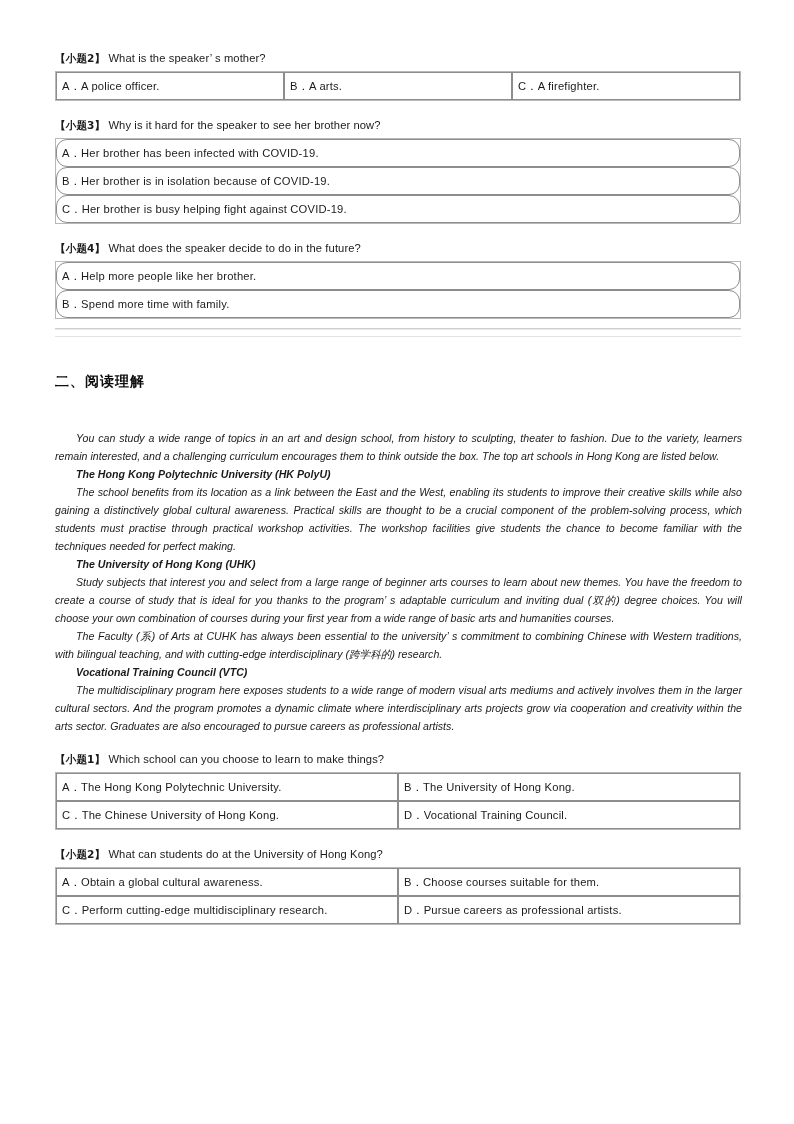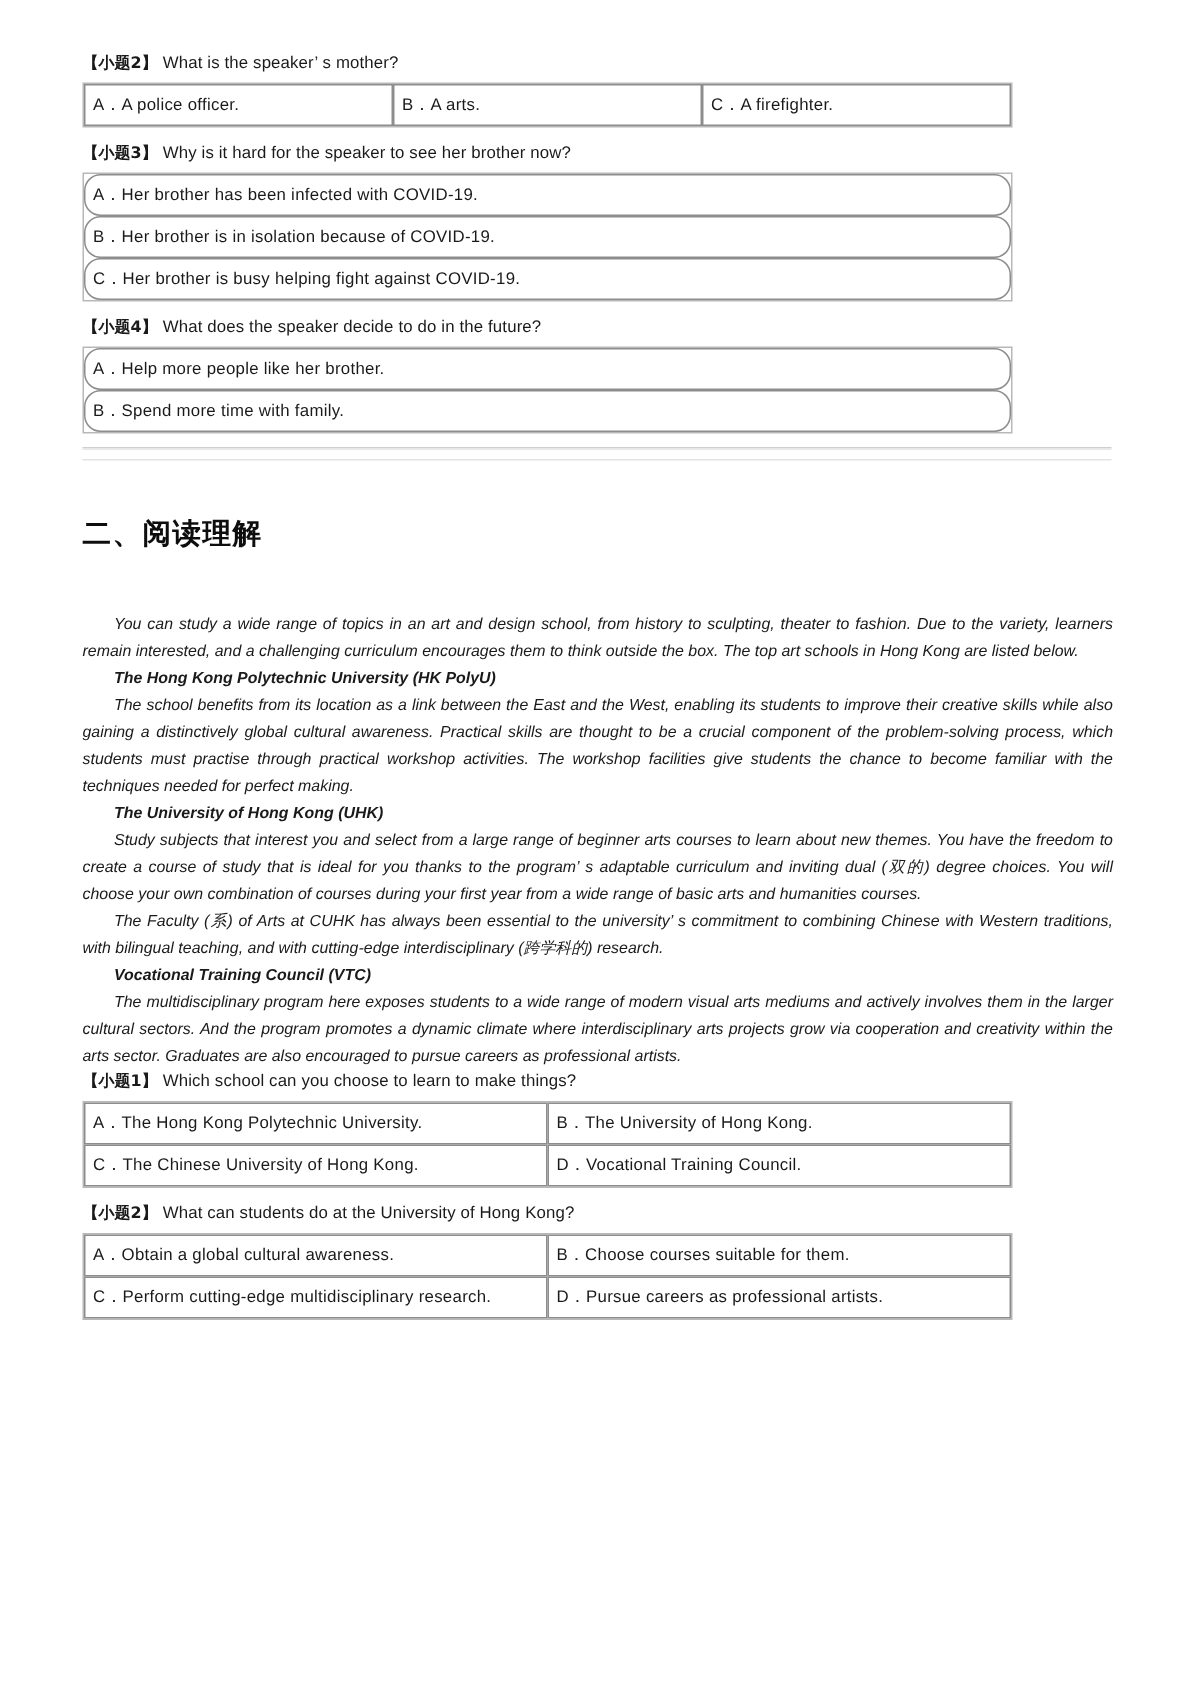--- a/index.html
+++ b/index.html
@@ -33,21 +33,21 @@
     white-space: nowrap;
   }
   .q-stem .marker {
     font-family: "DejaVu Sans", "Liberation Sans", sans-serif;
     font-weight: 700;
     font-size: 10.6px;
   }
 
   
   .opt-table {
-    width: 620px;
+    width: 686px;
     border-collapse: separate;
     border-spacing: 0;
     border: 1px solid #b8b8b8;
     background: #ffffff;
     margin: 0 0 9px 0;
     table-layout: fixed;
   }
   .opt-table.inner {
     
     box-shadow: 0 0 0 1px #ffffff inset;
@@ -65,21 +65,21 @@
   .opt-table.cols3 td { width: 33.33%; }
   .opt-table.cols2 td { width: 50%; }
   .opt-table.cols1 td { width: 100%; border-radius: 11px; }
   .opt-label {
     letter-spacing: 0.2px;
   }
 
   
   .section-head {
     font-family: "DejaVu Sans", "Liberation Sans", sans-serif;
-    font-size: 19px;
+    font-size: 14px;
     font-weight: 700;
     letter-spacing: 1px;
     margin: 36px 0 0 0;
     color: #0d0d0d;
   }
 
   
   .passage {
     margin-top: 38px;
   }
@@ -109,21 +109,21 @@
     margin: 7px 0 0 0;
     width: 686px;
   }
   .rule-thin {
     height: 0;
     border-top: 1px solid #e3e3e3;
     margin: 6px 0 0 0;
     width: 686px;
   }
 
-  .qblock { margin-top: 0; }
+  .qblock { margin-top: 16px; }
 </style>
 </head>
 <body>
 
 <div class="page">
 
   <div id="listening-area">
       <div class="qblock">
         <p class="q-stem"><span class="marker">【小题2】</span><span> What is the speaker’ s mother?</span></p>
         <table class="opt-table inner cols3">

